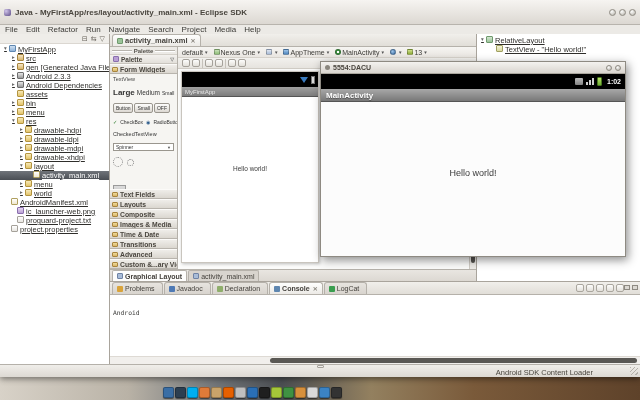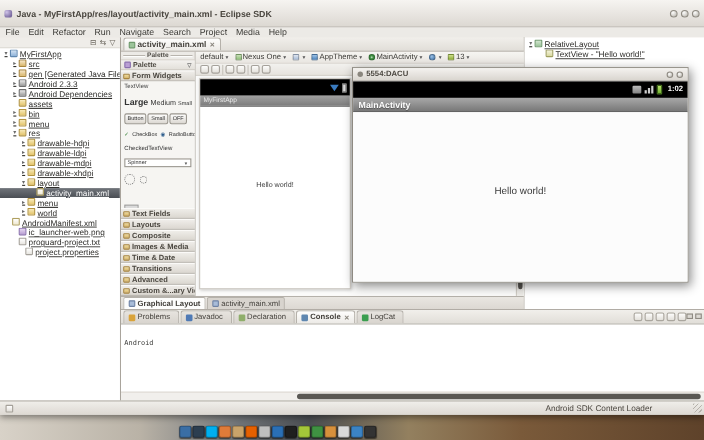--- a/index.html
+++ b/index.html
@@ -135,21 +135,21 @@
   .ctabs{display:flex;align-items:flex-end;gap:1px;}
   .ctab{height:12px;display:flex;align-items:center;gap:2px;padding:0 4px;font-size:7px;color:#44413c;border:1px solid #b5b1aa;border-bottom:none;border-radius:3px 3px 0 0;background:linear-gradient(#e7e4df,#d8d4ce);white-space:nowrap;}
   .ctab.active{background:linear-gradient(#fefefd,#eceae6);font-weight:bold;}
   .ctoolbar{margin-left:auto;display:flex;align-items:center;gap:2px;padding-right:14px;align-self:center;}
   .cbtn{width:8px;height:8px;border:1px solid #aaa69e;border-radius:2px;background:linear-gradient(#fdfdfc,#e3e0da);}
   .console-body{flex:1;font-family:"DejaVu Sans Mono",monospace;font-size:6.3px;line-height:6.9px;color:#3a3a38;padding:1px 3px;overflow:hidden;white-space:pre;}
   .console-hsb{height:8px;position:relative;background:#f1efec;border-top:1px solid #dedad4;flex:none;}
   .hsb-thumb{position:absolute;left:160px;right:3px;top:1px;height:5px;background:#5a5854;border-radius:3px;}
 
   
-  .status-bar{position:absolute;left:0;right:0;bottom:0;height:13px;background:linear-gradient(#f0eeea,#ddd9d3);border-top:1px solid #b5b1aa;display:flex;align-items:center;font-size:7.5px;color:#4a463f;padding:0 5px;}
+  .status-bar{position:absolute;left:0;right:0;bottom:0;height:13px;background:linear-gradient(#f0eeea,#ddd9d3);border-top:1px solid #b5b1aa;display:flex;align-items:center;font-size:7.5px;color:#4a463f;padding:0 5px;flex-direction:column;}
   .sb-icon{width:7px;height:7px;border:1px solid #a5a19a;border-radius:1px;background:linear-gradient(#fff,#e0ddd7);}
   .sb-right{margin-left:auto;margin-right:42px;}
   .sb-grip{position:absolute;right:2px;bottom:2px;width:8px;height:8px;background:repeating-linear-gradient(135deg,#b5b1aa 0 1px,transparent 1px 3px);}
 
   
   .emulator{position:absolute;left:320px;top:61px;width:306px;height:196px;background:#fcfcfc;border:1px solid #8e8a82;box-shadow:2px 3px 9px rgba(0,0,0,.45);display:flex;flex-direction:column;z-index:50;}
   .em-titlebar{height:12px;background:linear-gradient(#f4f2ef,#d9d5cf);border-bottom:1px solid #aaa69e;display:flex;align-items:center;padding:0 4px;gap:3px;flex:none;}
   .em-dot{width:5px;height:5px;border-radius:50%;background:#8a867e;flex:none;}
   .em-title{font-size:7px;font-weight:bold;color:#4a463f;}
   .em-btns{margin-left:auto;display:flex;gap:3px;}
@@ -418,21 +418,21 @@
               <span class="ic i-img"></span>
               <span>ic_launcher-web.png</span>
             </div>
 
             <div class="tree-row" style="padding-left: 10px;">
               <span class="arrow"></span>
               <span class="ic i-file"></span>
               <span>proguard-project.txt</span>
             </div>
 
-            <div class="tree-row" style="padding-left: 16px;">
+            <div class="tree-row" style="padding-left: 4px;">
               <span class="arrow"></span>
               <span class="ic i-file"></span>
               <span>project.properties</span>
             </div>
           </div>
       </div>
 
       <div class="editor-panel">
         <div class="view-tabrow">
           <span class="view-tab">

